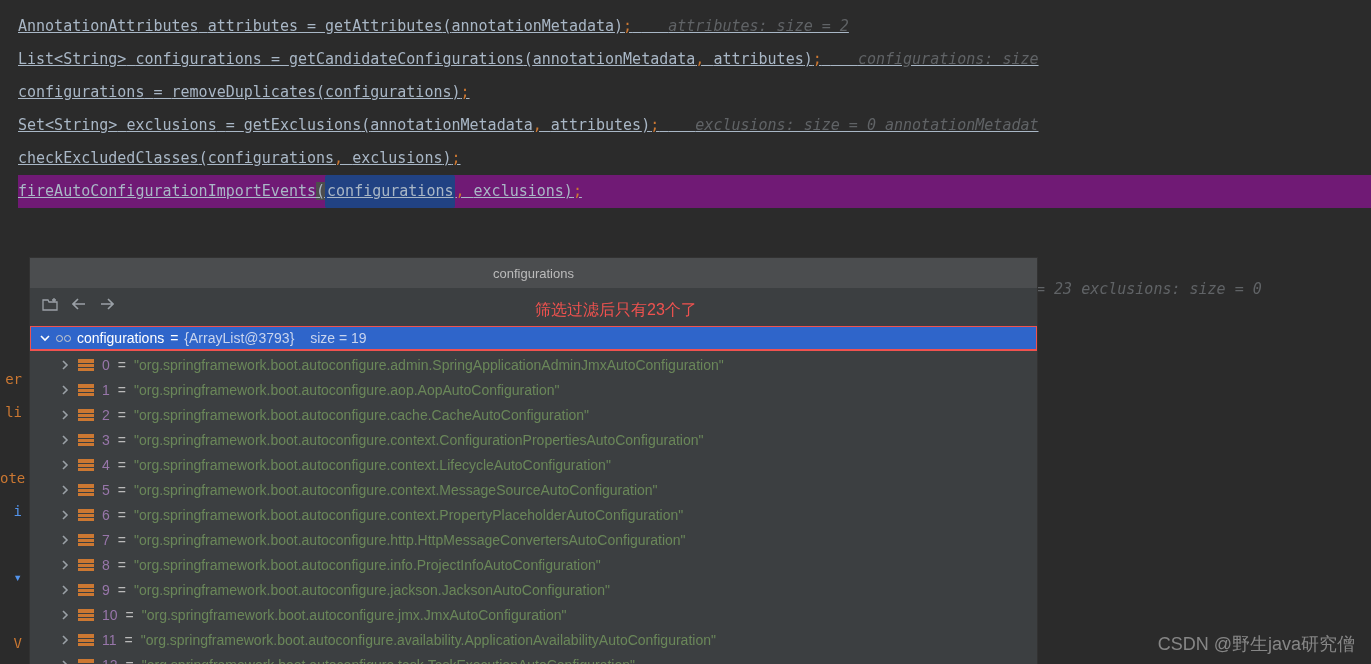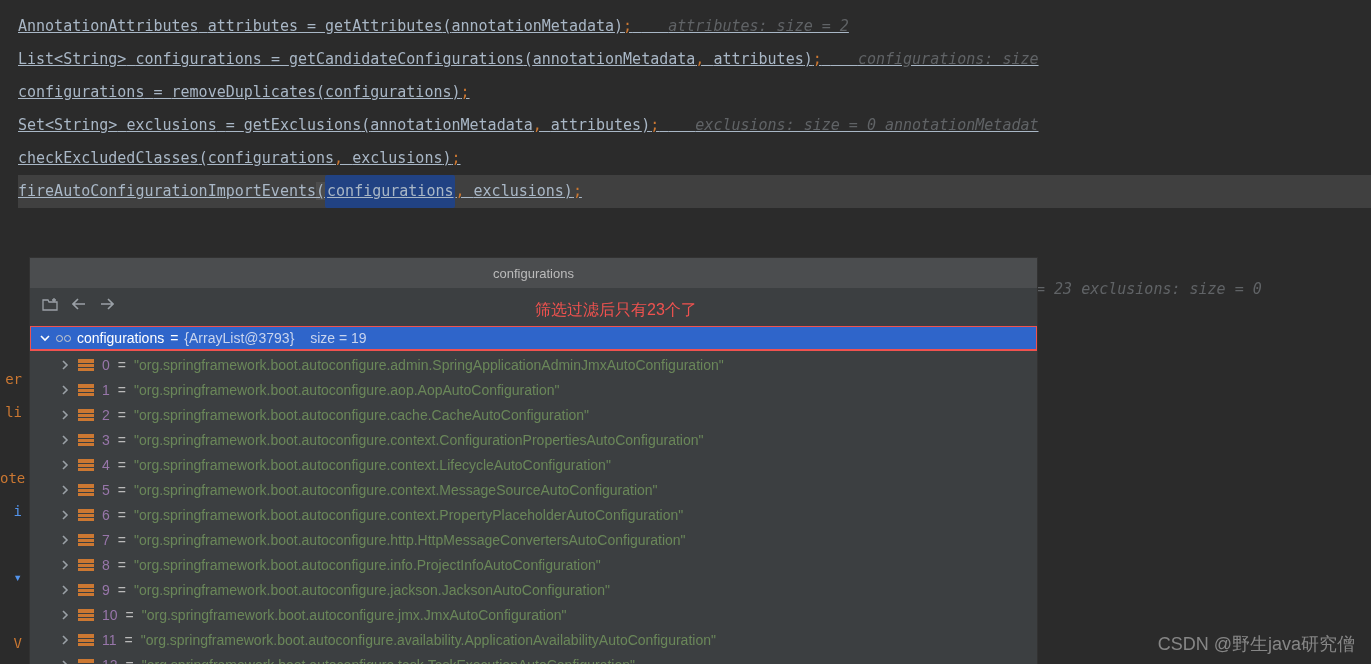--- a/index.html
+++ b/index.html
@@ -6,21 +6,21 @@
   html, body { width: 1371px; height: 664px; overflow: hidden; background: #2b2b2b; font-family: "Consolas", "Menlo", monospace; font-size: 15px; color: #a9b7c6; }
   .editor { padding: 10px 0 0 18px; line-height: 33px; position: relative; text-decoration: underline; }
   .code-line { white-space: nowrap; }
   .k-type { color: #a9b7c6; }
   .under { text-decoration: underline; }
   .paren { color: #a9b7c6; }
   .semi { color: #cc7832; }
   .comma { color: #cc7832; }
   .hint { color: #606366; font-style: italic; }
   .hl-bracket { background: #4d4d4d; }
-  .truncated-row { background: #404040; }
+  .truncated-row { background: #701a75; }
   .left-gutter { position: absolute; left: 0; top: 363px; width: 26px; height: 301px; color: #cc7832; font-size: 14px; line-height: 33px; text-align: right; padding-right: 4px; overflow: hidden; }
   .left-gutter div { height: 33px; }
   .left-gutter .blue { color: #5394ec; }
   .left-gutter .plus { color: #8c8c8c; font-size: 18px; }
 
   
   .popup { position: absolute; left: 30px; top: 258px; width: 1007px; height: 406px; background: #3c3f41; box-shadow: 0 0 0 1px #323232; }
   .popup-title-bar { height: 30px; background: #4b4d4f; display: flex; align-items: center; justify-content: center; color: #bbbbbb; font-family: sans-serif; font-size: 13px; }
   .overlay-row { position: absolute; left: 1036px; top: 280px; right: 0; color: #606366; font-style: italic; white-space: nowrap; }
 

